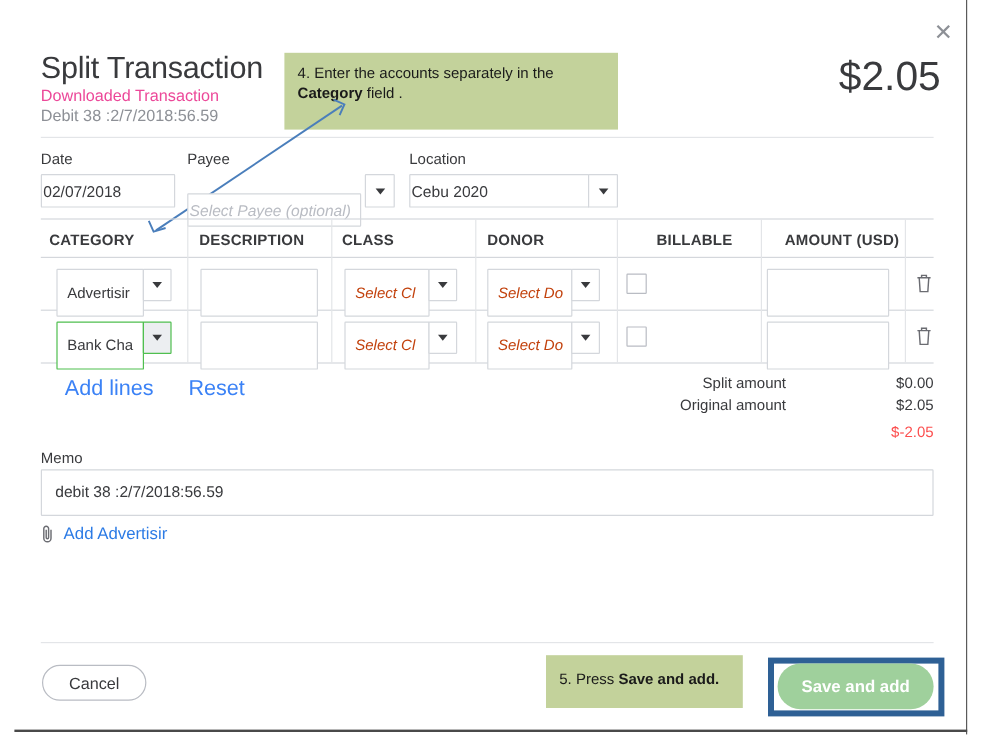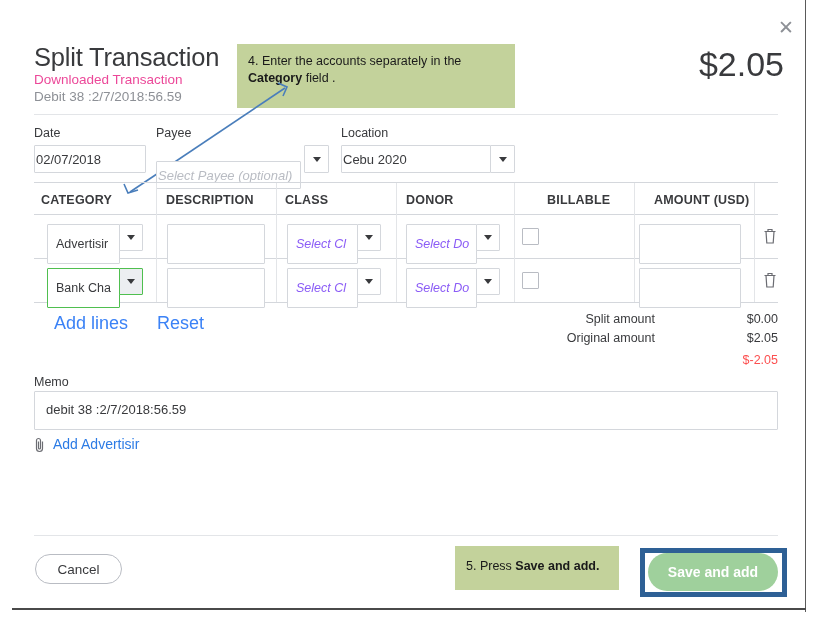--- a/index.html
+++ b/index.html
@@ -174,21 +174,21 @@
     height: 40px;
     font-size: 12.5px;
     color: #393a3d;
     display: flex;
     align-items: center;
     padding-left: 8px;
     border-radius: 1px;
     overflow: hidden;
     white-space: nowrap;
   }
-  .cell-inp.ph { color: #8b5cf6; font-style: italic; }
+  .cell-inp.ph { color: #c2410c; font-style: italic; }
   .cell-dd {
     position: absolute;
     box-sizing: border-box;
     border: 1px solid #d4d7dc;
     background: #ffffff;
     height: 27px;
     width: 24px;
     display: flex;
     align-items: center;
     justify-content: center;

